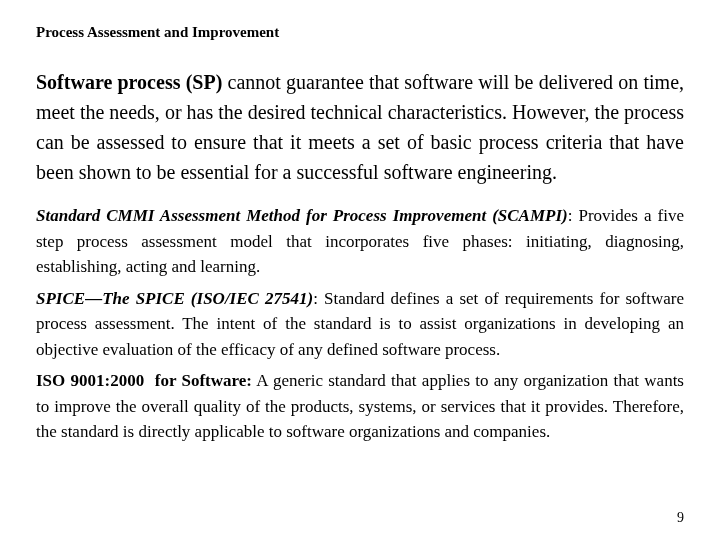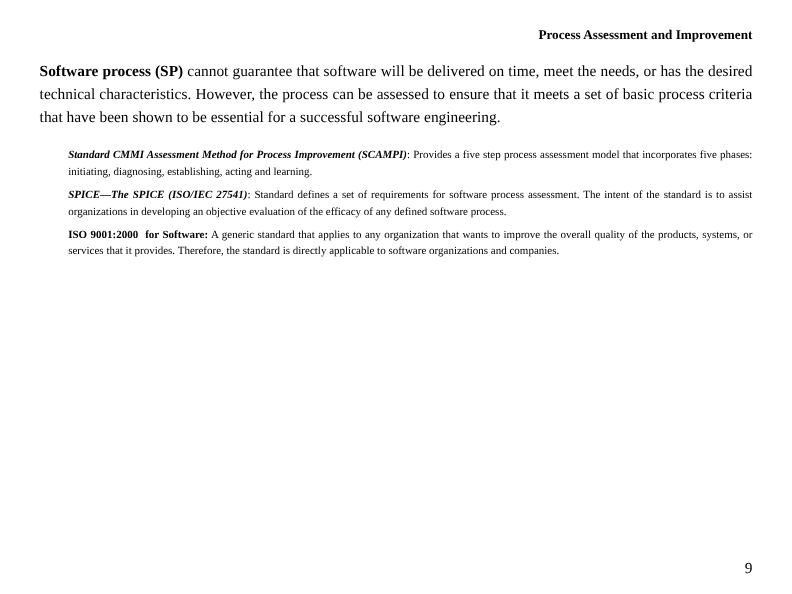--- a/index.html
+++ b/index.html
@@ -21,40 +21,39 @@
     .page {
       width: 720px;
       height: 540px;
       padding: 24px 36px 20px 36px;
       position: relative;
       display: flex;
       flex-direction: column;
     }
 
     .page-title {
-      text-align: right;
-      font-size: 12px;
+      text-align: left;
+      font-size: 15px;
       font-weight: bold;
-      margin-bottom: 16px;
+      margin-bottom: 26px;
       font-family: 'Times New Roman', Times, serif;
     }
 
     .intro-paragraph {
       text-align: justify;
       line-height: 1.5;
       margin-bottom: 16px;
-      font-size: 14px;
+      font-size: 20px;
     }
 
     .section-block {
       margin-bottom: 6px;
       text-align: justify;
       line-height: 1.5;
-      font-size: 10px;
-      margin-left: 26px;
+      font-size: 17px;
     }
 
     .section-block .term {
       font-weight: bold;
       font-style: italic;
     }
 
     .section-block .term-normal {
       font-weight: bold;
     }

